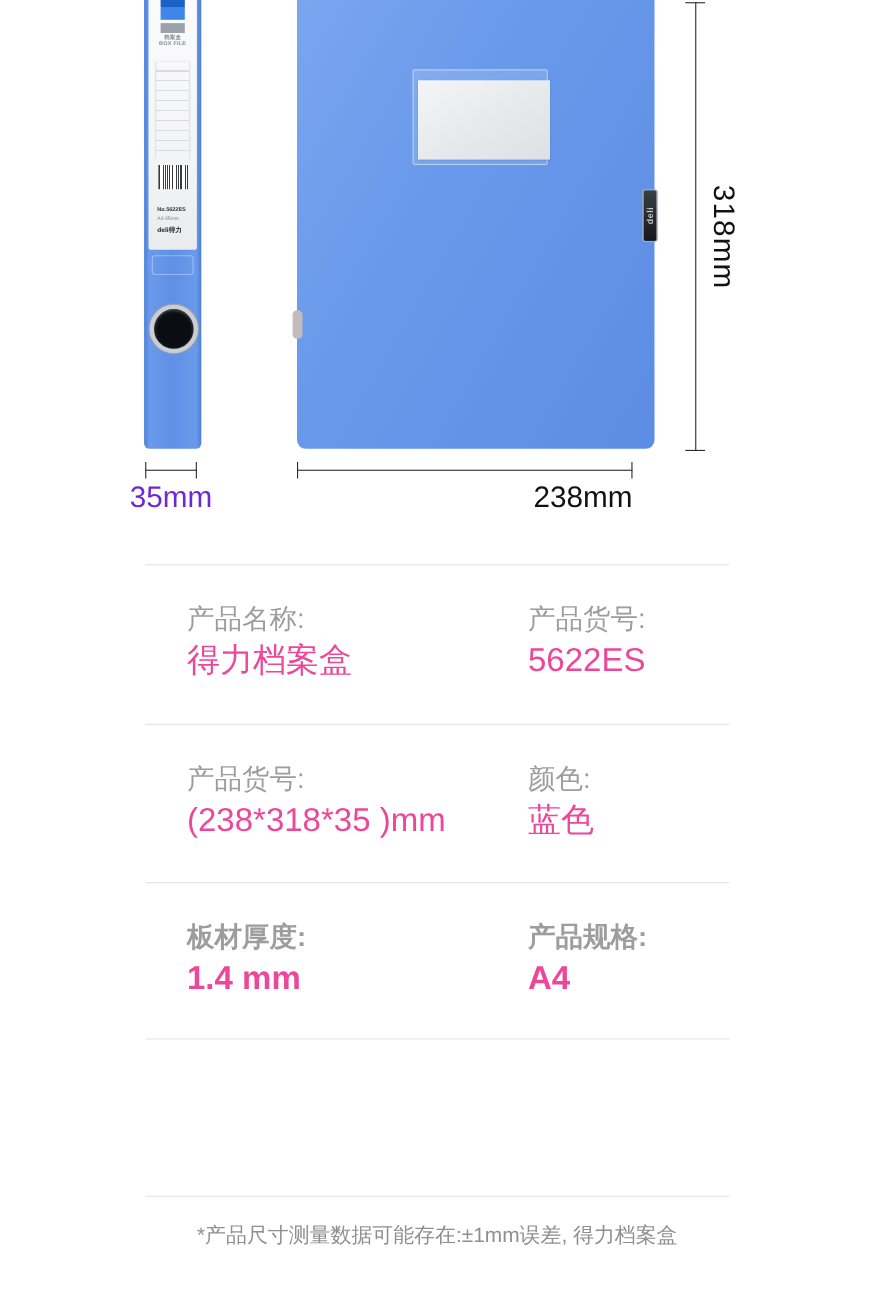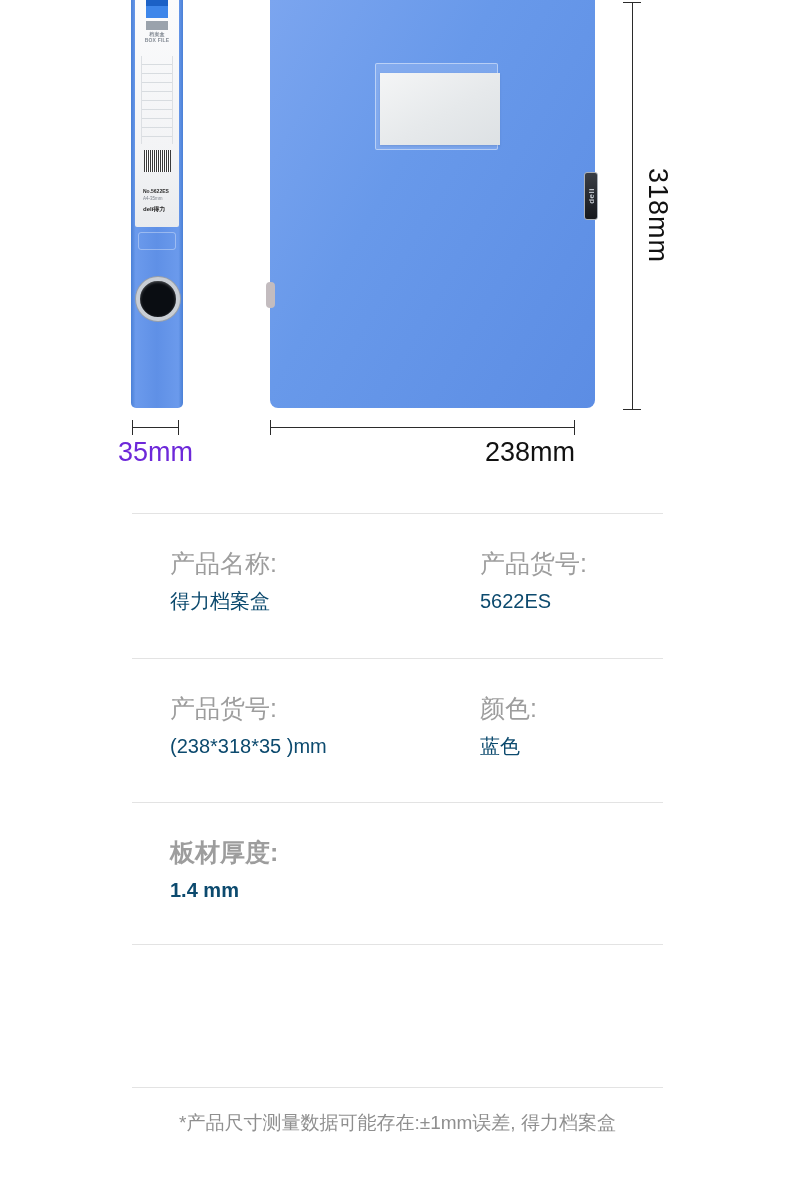--- a/index.html
+++ b/index.html
@@ -114,21 +114,21 @@
 
   
   .divider { position:absolute; left:132px; width:531px; height:1px; background:#e3e3e3; }
   .div-1 { top:513px; } .div-2 { top:658px; } .div-3 { top:802px; }
   .div-4 { top:944px; } .div-5 { top:1087px; }
 
   .spec-row { position:absolute; left:170px; width:493px; }
   .row-1 { top:547px; } .row-2 { top:692px; } .row-3 { top:836px;font-weight:bold; } .row-4 { top:978px; }
   .spec-col2 { position:absolute; left:310px; top:0; }
   .spec-label { font-size:25px; line-height:33px; color:#9d9d9d; }
-  .spec-value { font-size:20px; line-height:42px; color:#0c4a6e; }
+  .spec-value { font-size:30px; line-height:42px; color:#ec4899; }
 
   .footnote {
     position:absolute; left:132px; top:1110px; width:531px;
     text-align:center; font-size:19px; color:#8f8f8f;
   }
 </style>
 </head>
 <body>
 
 <div id="screen">
@@ -201,18 +201,22 @@
       <div class="spec-label">颜色:</div>
       <div class="spec-value">蓝色</div>
     </div>
   </div>
 
   <div class="spec-row row-3">
     <div>
       <div class="spec-label">板材厚度:</div>
       <div class="spec-value">1.4 mm</div>
     </div>
+    <div class="spec-col2">
+      <div class="spec-label">产品规格:</div>
+      <div class="spec-value">A4</div>
+    </div>
   </div>
 
 
   <div class="footnote">*产品尺寸测量数据可能存在:±1mm误差, 得力档案盒</div>
 
 </div>
 
 </body></html>

